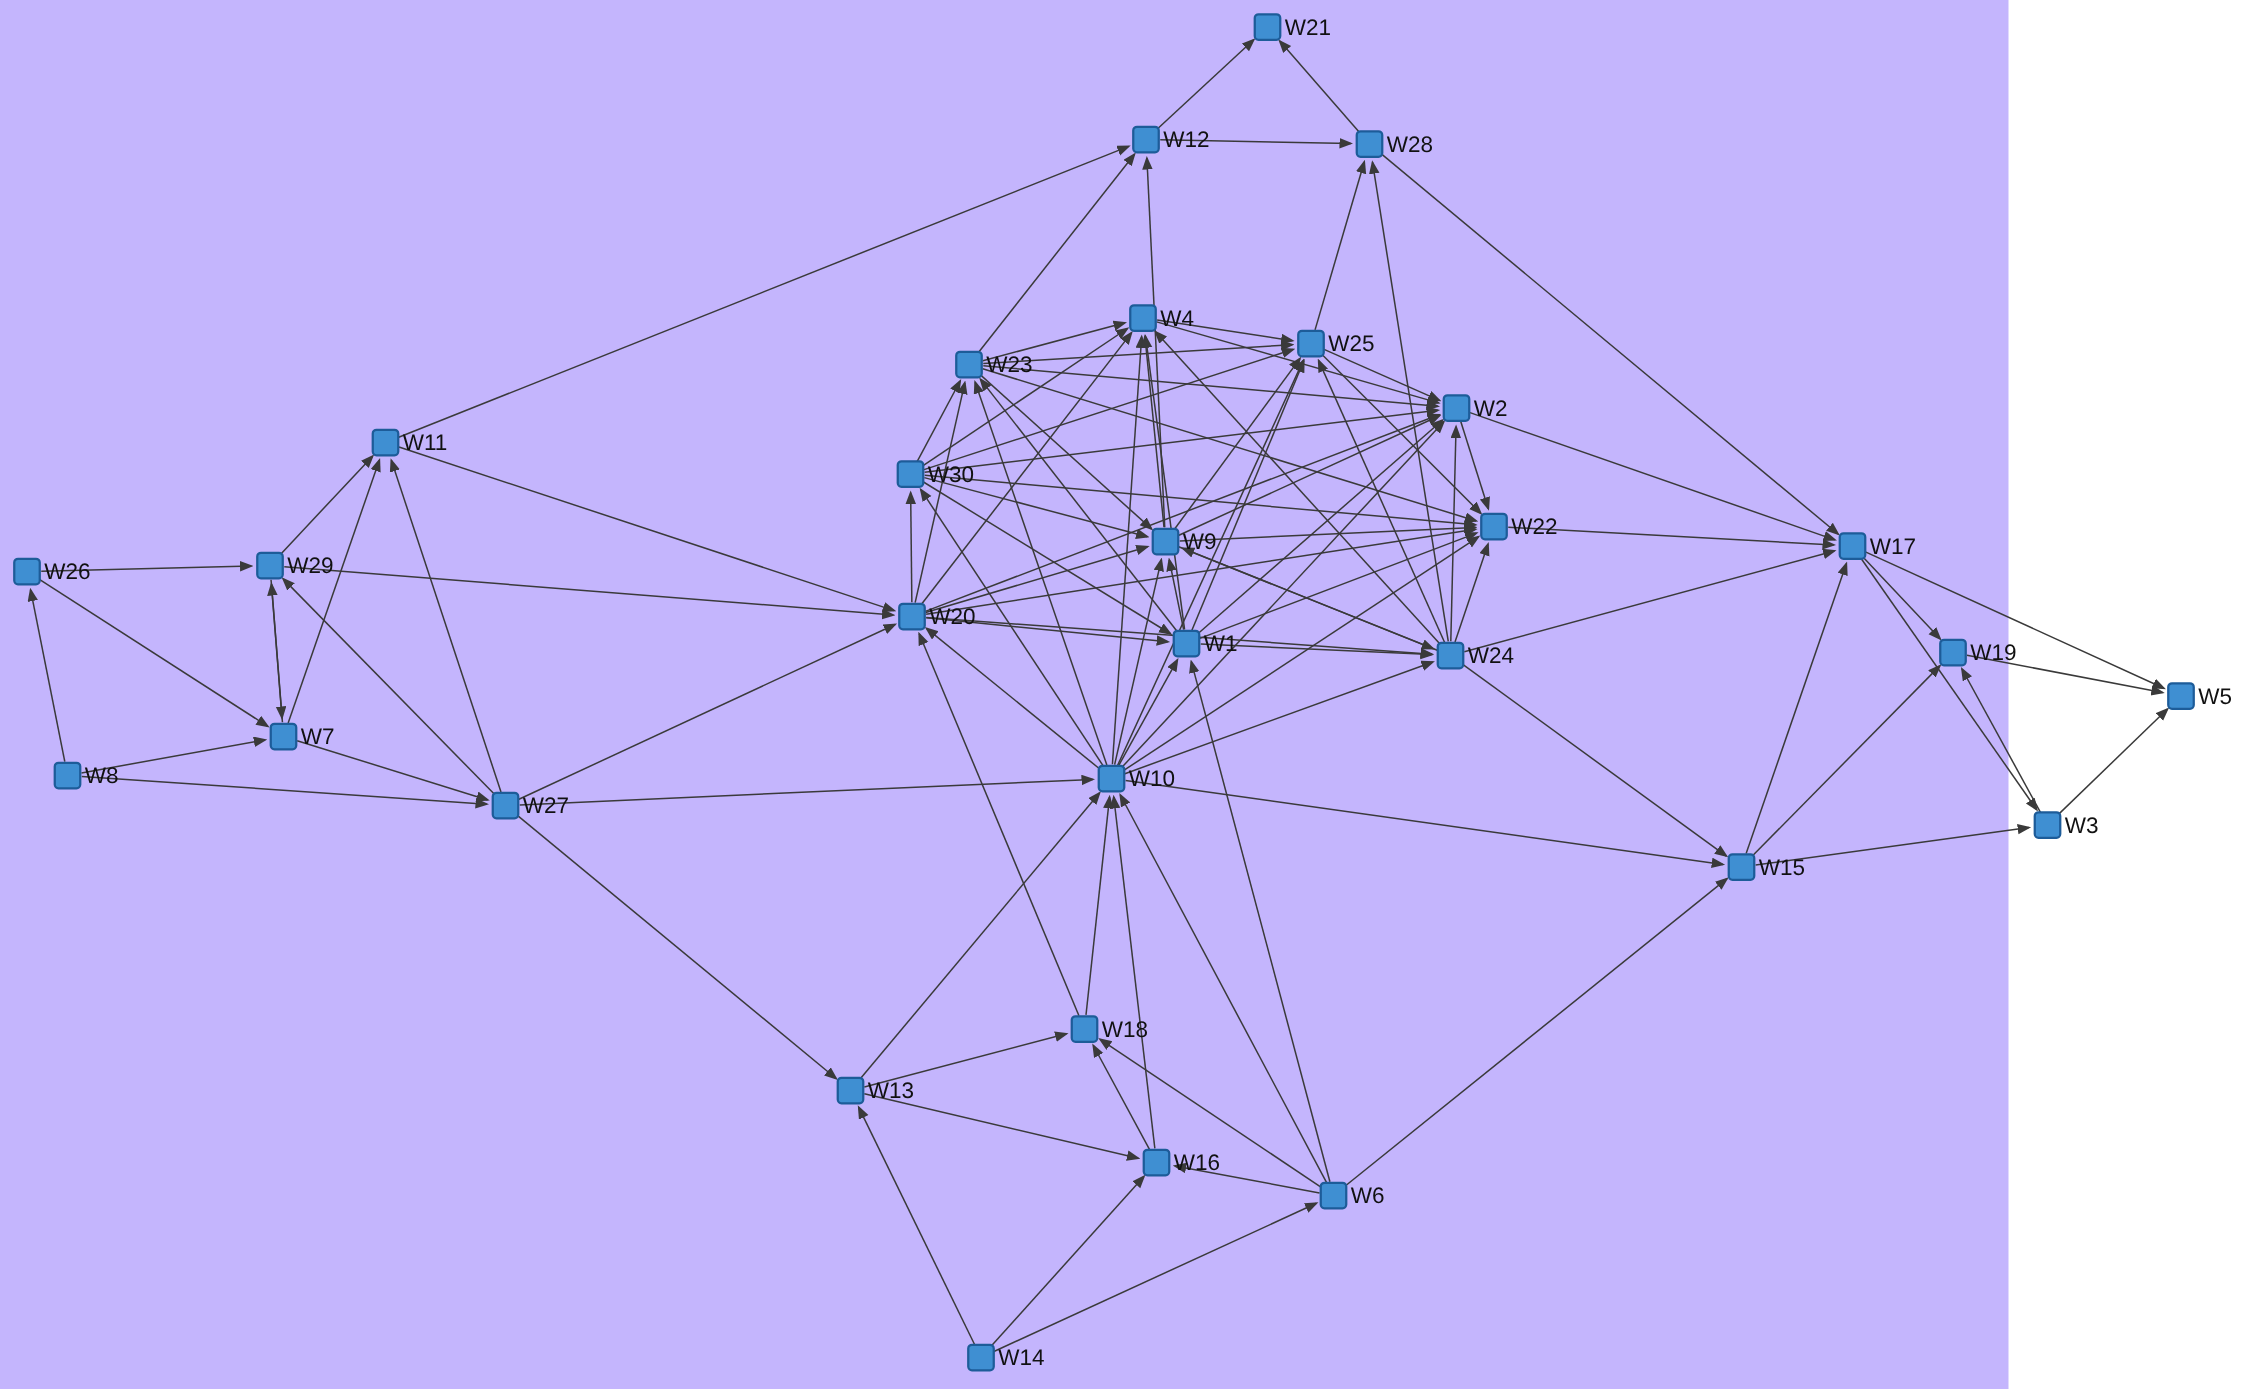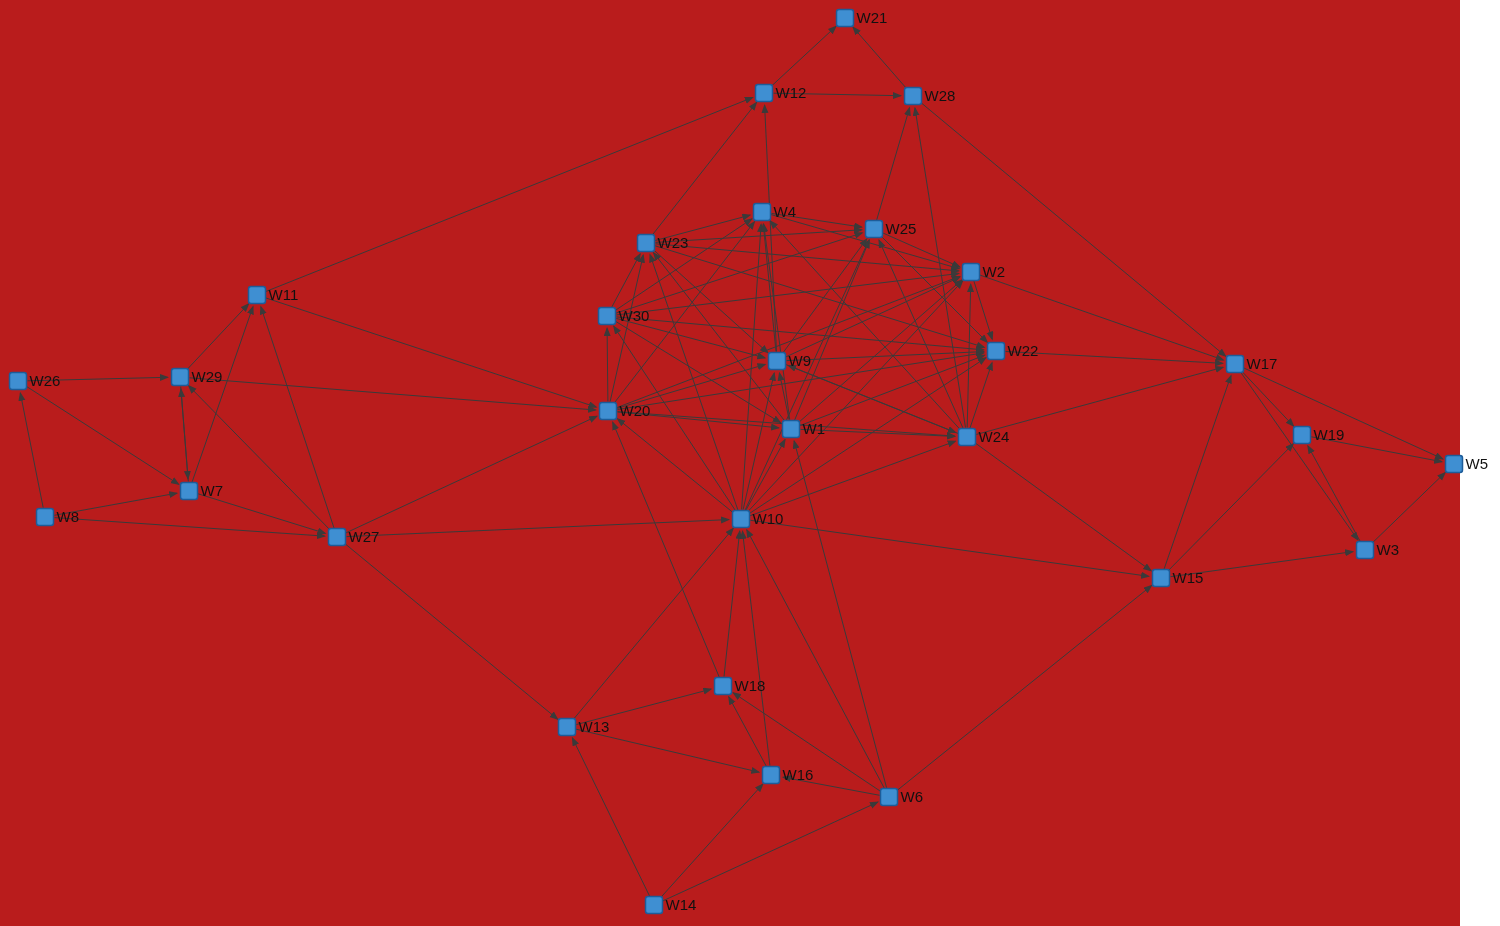--- a/index.html
+++ b/index.html
@@ -6,23 +6,23 @@
     margin: 0;
     padding: 0;
     background: #ffffff;
     width: 1500px;
     height: 926px;
     overflow: hidden;
     font-family: "Liberation Sans", sans-serif;
   }
   #graph-wrap {
     position: relative;
-    width: 1460px;
+    width: 1339px;
     height: 926px;
-    background: #b91c1c;
+    background: #c4b5fd;
   }
   svg text {
     font-family: "Liberation Sans", sans-serif;
     font-size: 15px;
     fill: #111111;
     user-select: none;
   }
   svg rect.node {
     cursor: pointer;
   }

